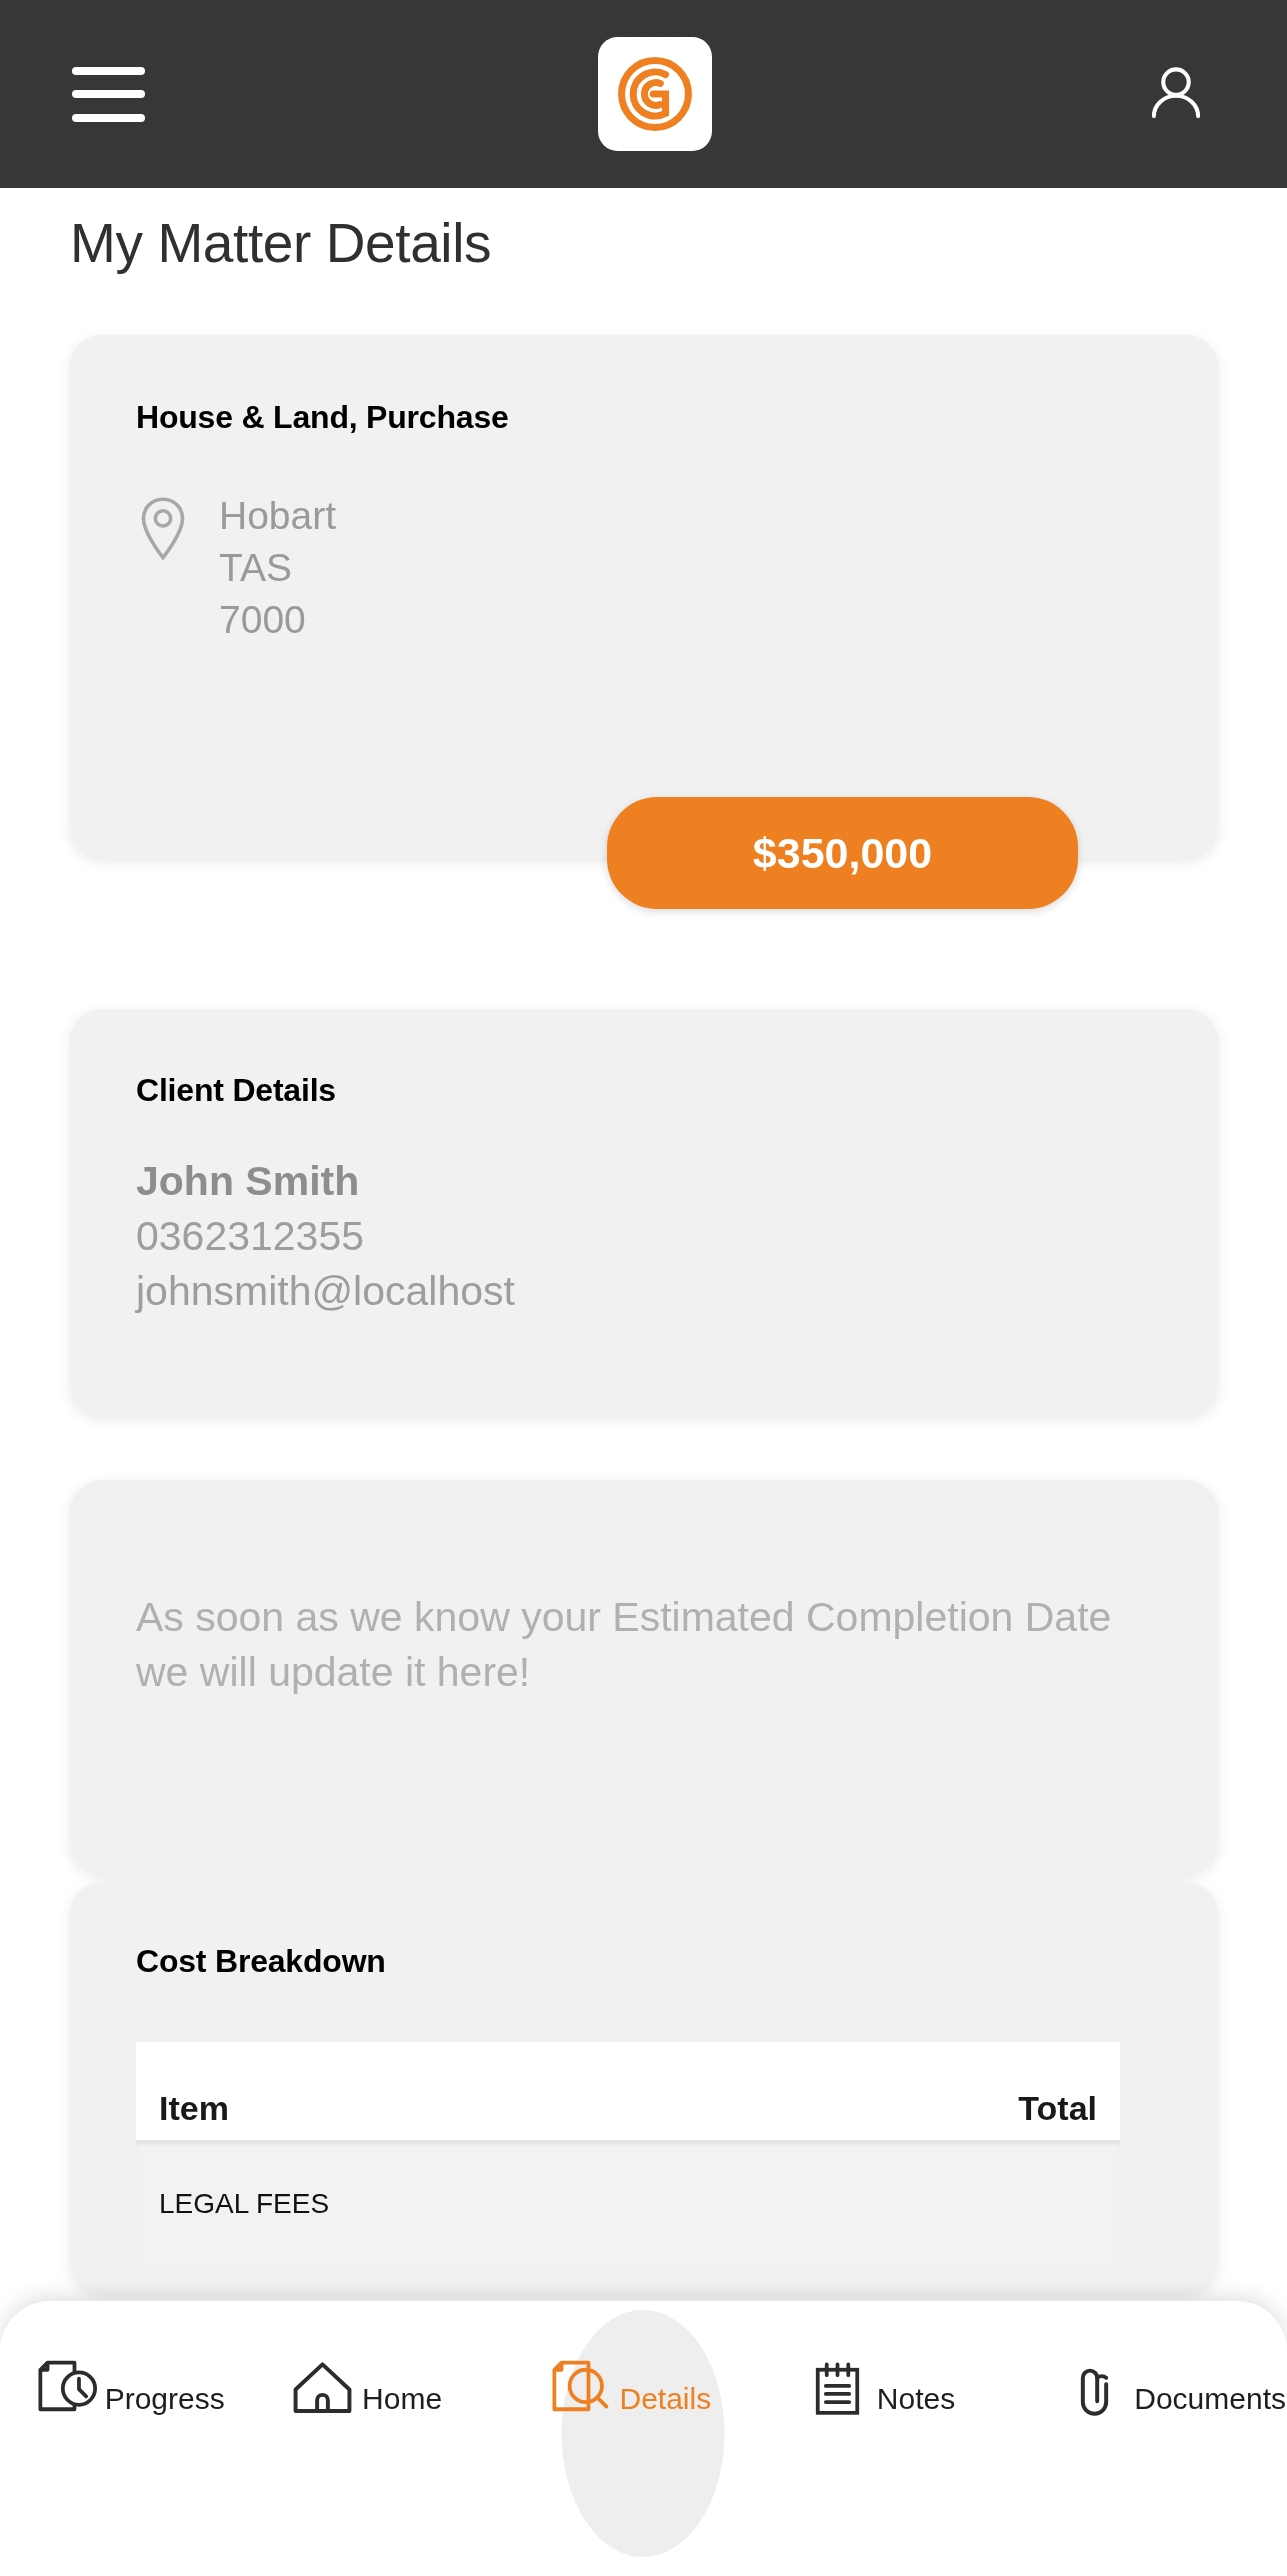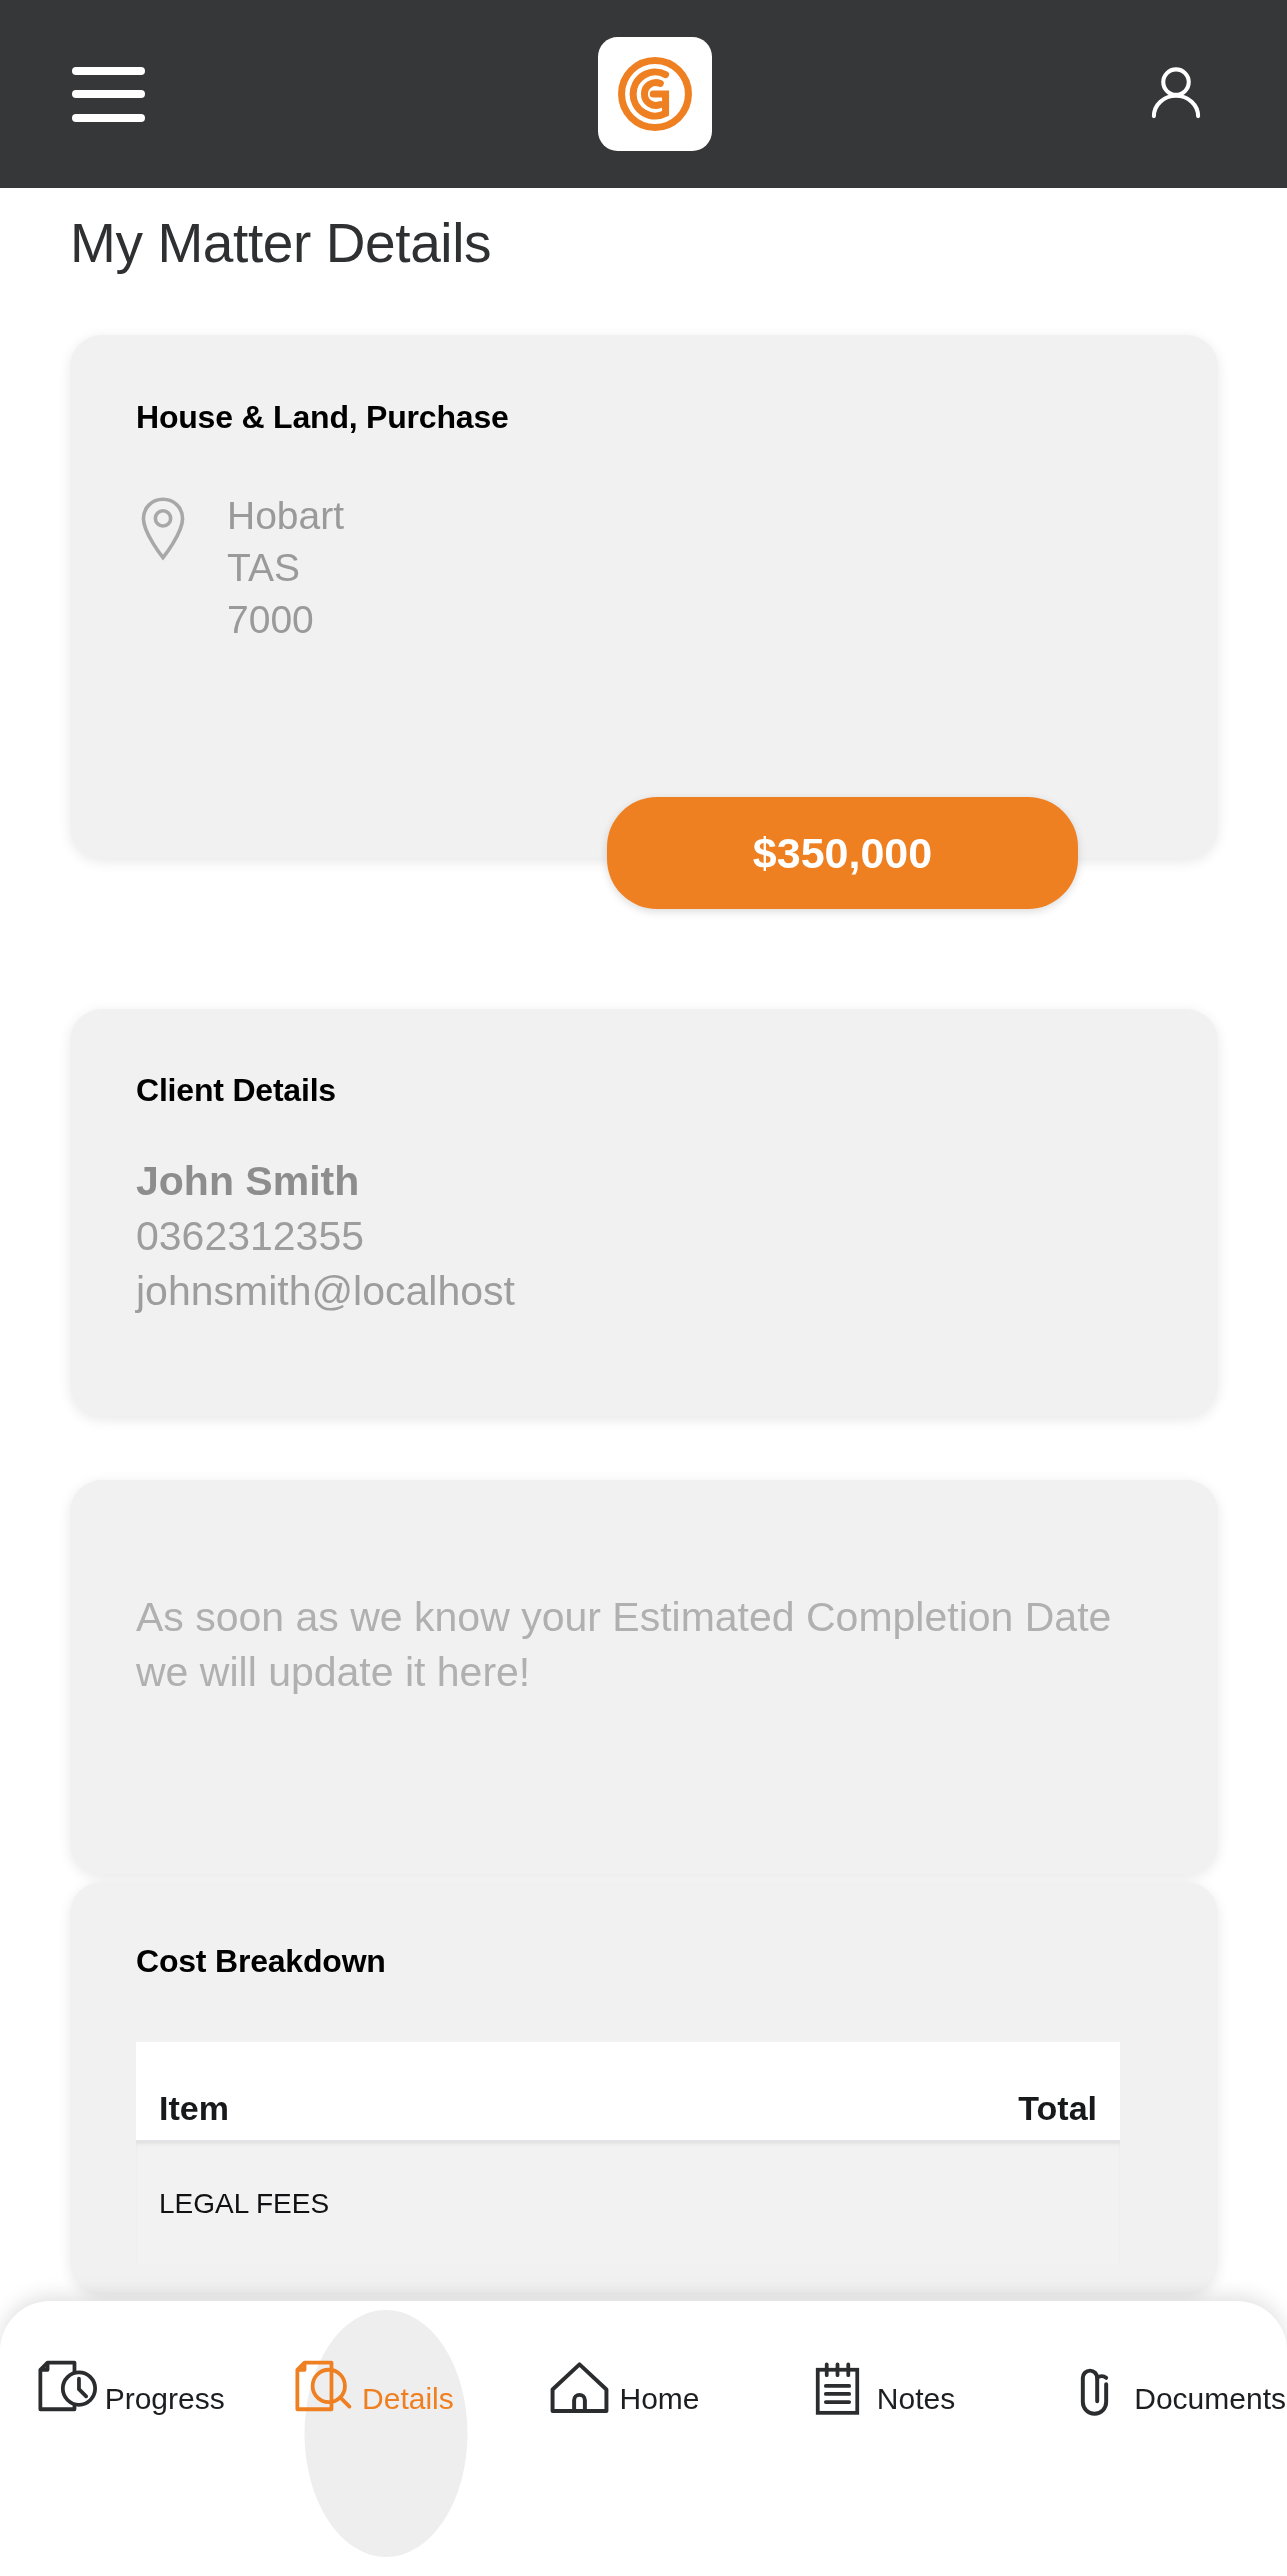--- a/index.html
+++ b/index.html
@@ -108,21 +108,21 @@
     display: flex;
     align-items: flex-start;
     margin-top: 54px;
   }
   .pin-wrap {
     width: 64px;
     flex: 0 0 64px;
     padding-top: 5.4px;
   }
   .addr-lines {
-    margin-left: 27px;
+    margin-left: 19px;
     font-size: 39px;
     line-height: 52px;
     color: #9a9a9a;
     font-weight: 400;
   }
 
   .price-pill {
     position: absolute;
     top: 797px;
     left: 607px;
@@ -353,45 +353,45 @@
       <div class="nav-icon">
         <svg width="79" height="79" viewBox="0 0 44 44">
           <path d="M12 7 h15 v26 h-19 v-22 z M12 7 l-4 4 h4 z" fill="none" stroke="#2b2c2e" stroke-width="2.1" stroke-linejoin="round"></path>
           <circle cx="29.5" cy="21.5" r="9" fill="#ffffff" stroke="#2b2c2e" stroke-width="2.1"></circle>
           <path d="M29.5 16 v5.8 l4 4" fill="none" stroke="#2b2c2e" stroke-width="2.1" stroke-linecap="round"></path>
         </svg>
       </div>
       <div class="nav-label">Progress</div>
     </div>
 
+    <div class="nav-item">
+      <div class="nav-icon">
+        <svg width="79" height="79" viewBox="0 0 44 44">
+          <path d="M7 22 L22 8 L37 22 L37 34 L7 34 Z" fill="none" stroke="#2b2c2e" stroke-width="2.2" stroke-linejoin="round"></path>
+          <path d="M19 34 v-6 a3 3 0 0 1 6 0 v6" fill="none" stroke="#2b2c2e" stroke-width="2.2"></path>
+        </svg>
+      </div>
+      <div class="nav-label">Home</div>
+    </div>
+
     <div class="nav-item active">
       <div class="pill-bg"></div>
       <div class="nav-icon">
         <svg width="79" height="79" viewBox="0 0 44 44">
           <path d="M12 7 h15 v26 h-19 v-22 z M12 7 l-4 4 h4 z" fill="none" stroke="#ef8022" stroke-width="2.1" stroke-linejoin="round"></path>
           <circle cx="25.5" cy="20" r="9" fill="none" stroke="#ef8022" stroke-width="2.1"></circle>
           <path d="M32 26.5 l5 5" fill="none" stroke="#ef8022" stroke-width="2.1" stroke-linecap="round"></path>
         </svg>
       </div>
       <div class="nav-label">Details</div>
     </div>
 
     <div class="nav-item">
       <div class="nav-icon">
         <svg width="79" height="79" viewBox="0 0 44 44">
-          <path d="M7 22 L22 8 L37 22 L37 34 L7 34 Z" fill="none" stroke="#2b2c2e" stroke-width="2.2" stroke-linejoin="round"></path>
-          <path d="M19 34 v-6 a3 3 0 0 1 6 0 v6" fill="none" stroke="#2b2c2e" stroke-width="2.2"></path>
-        </svg>
-      </div>
-      <div class="nav-label">Home</div>
-    </div>
-
-    <div class="nav-item">
-      <div class="nav-icon">
-        <svg width="79" height="79" viewBox="0 0 44 44">
           <rect x="11" y="11" width="22" height="24" fill="none" stroke="#2b2c2e" stroke-width="2.1"></rect>
           <path d="M16 8 v6 M22 8 v6 M28 8 v6" stroke="#2b2c2e" stroke-width="2.1" stroke-linecap="round"></path>
           <path d="M15.5 20 h13 M15.5 24.5 h13 M15.5 29 h13" stroke="#2b2c2e" stroke-width="2.1" stroke-linecap="round"></path>
         </svg>
       </div>
       <div class="nav-label">Notes</div>
     </div>
 
     <div class="nav-item">
       <div class="nav-icon">

